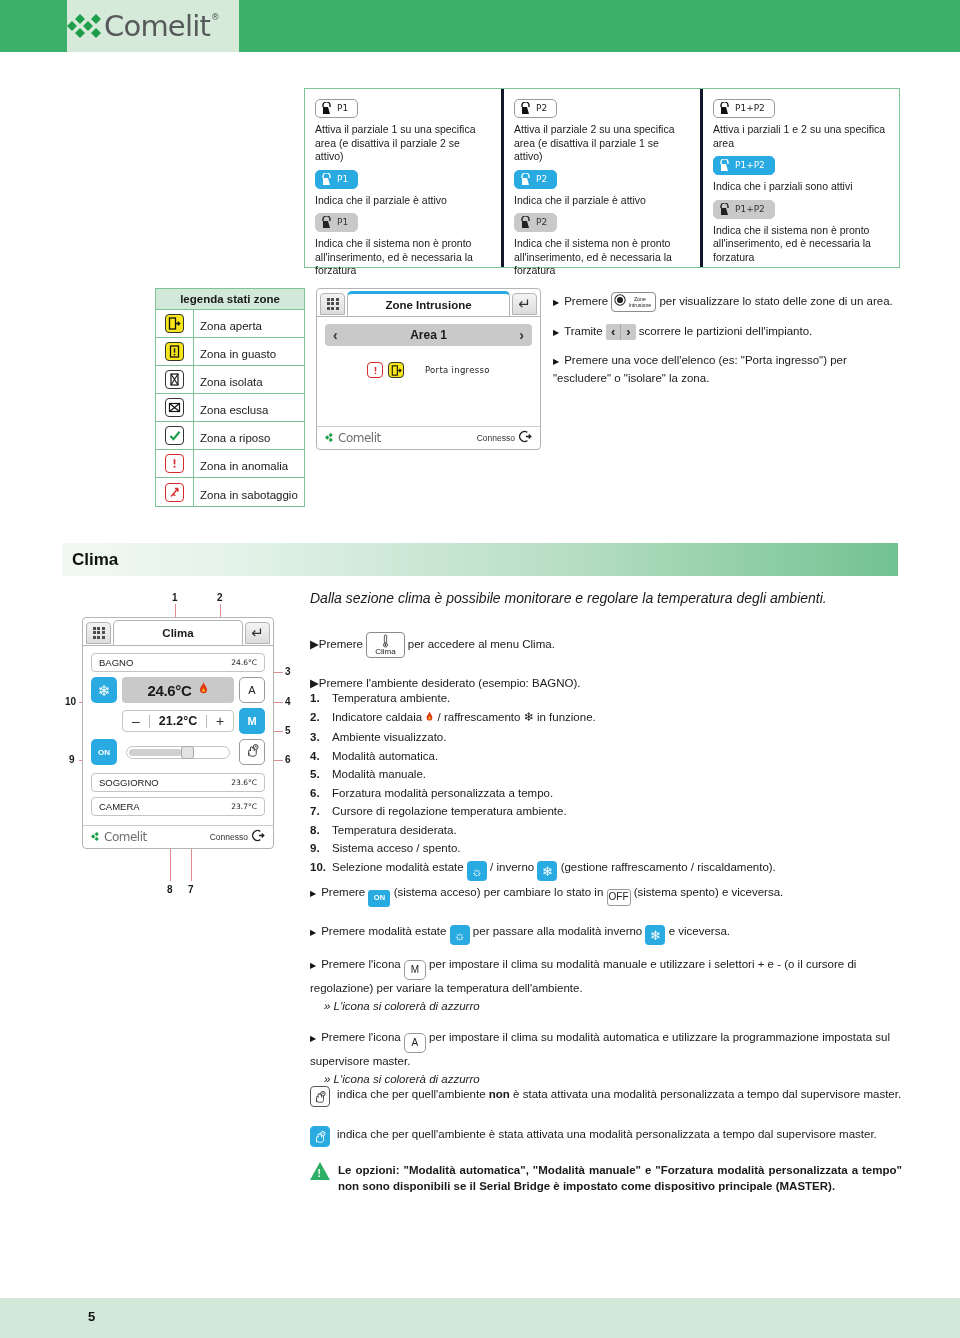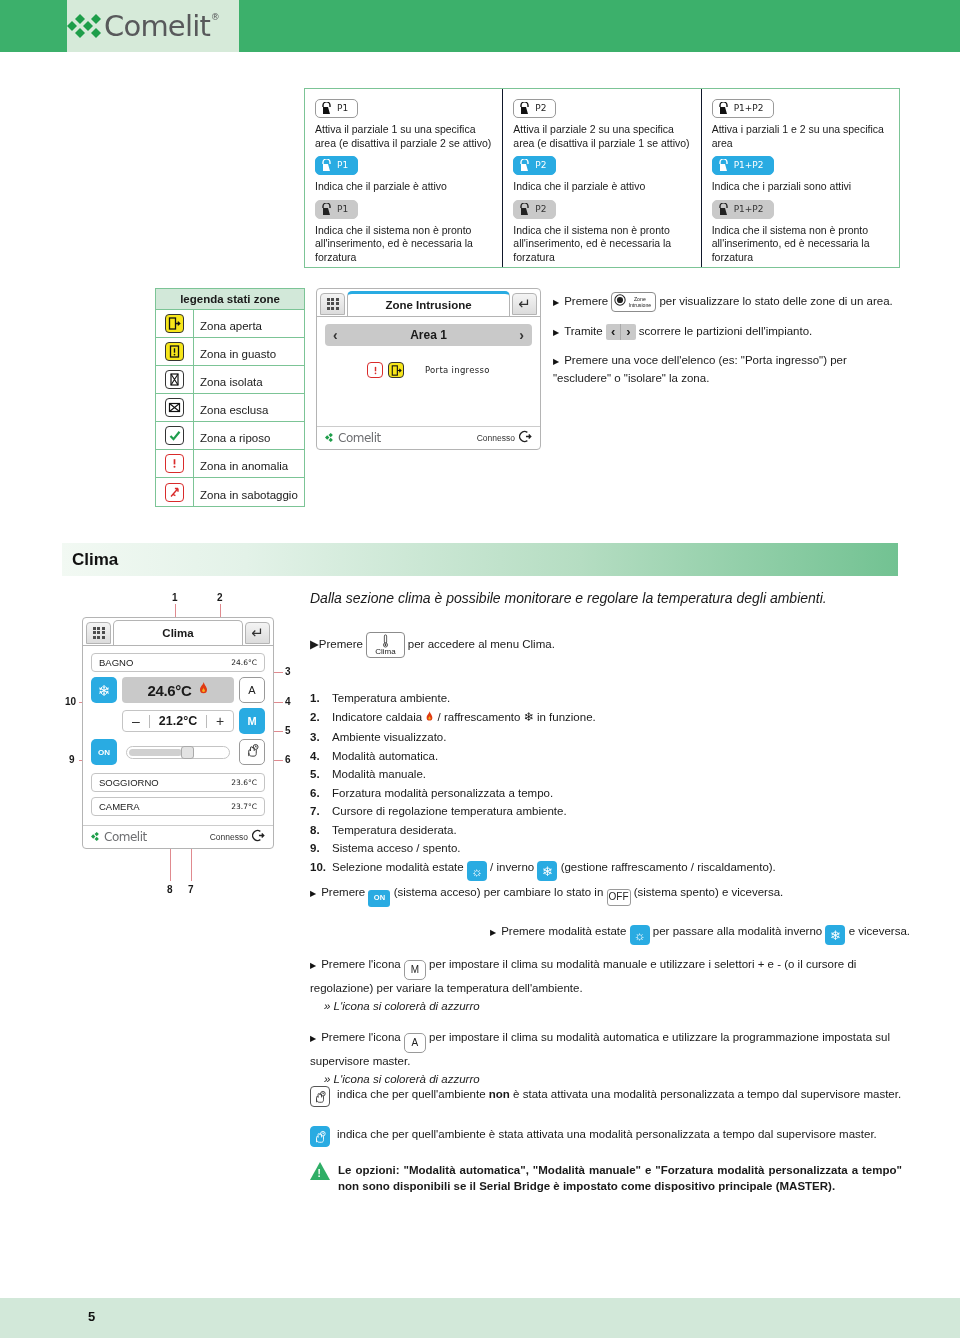--- a/index.html
+++ b/index.html
@@ -16,21 +16,21 @@
   .hdr { position: absolute; left: 0; top: 0; width: 960px; height: 52px; background: #3cb06b; }
   .hdr-logo-bg { position: absolute; left: 67px; top: 0; width: 172px; height: 52px; background: #d6ead9; }
   .logo { position: absolute; left: 67px; top: 8px; width: 172px; height: 36px; display: flex; align-items: center; }
   .logo-mark { width: 34px; height: 26px; position: relative; margin-right: 3px; }
   .logo-txt { font-family: "DejaVu Sans", sans-serif; font-size: 29px; font-weight: 400; color: #58595b; letter-spacing: -0.8px; line-height: 1; position: relative; }
   .logo-txt sup { font-size: 9px; position: absolute; top: 1px; right: -9px; }
 
   
   .ptable { position: absolute; left: 304px; top: 88px; width: 596px; height: 180px;
             border: 1px solid #7cc496; background: #fff; display: flex; }
-  .pcol { flex: 1 1 0; padding: 8px 10px 8px 10px; border-right: 1px solid #0f172a; }
+  .pcol { flex: 1 1 0; padding: 8px 10px 8px 10px; border-right: 3px solid #0f172a; }
   .pcol:last-child { border-right: none; }
   .pcol p { font-size: 10.5px; line-height: 13.5px; margin: 3px 0 4px 0; }
 
   .chip { display: inline-flex; align-items: center; gap: 5px; border-radius: 5px; padding: 2px 9px 2px 5px;
           font-size: 9px; font-family: "DejaVu Sans", sans-serif; line-height: 1; margin: 2px 0; }
   .chip.outline { border: 1px solid #9a9a9a; background: #fff; color: #222; }
   .chip.blue { background: #29ABE2; color: #fff; border: 1px solid #29ABE2; }
   .chip.grey { background: #c9c9c9; color: #333; border: 1px solid #c9c9c9; }
   .chip .lk { width: 11px; height: 13px; display: inline-block; }
 
@@ -583,20 +583,23 @@
           <svg width="7" height="14" viewBox="0 0 8 16">
               <rect x="2.7" y="1" width="2.6" height="9.5" rx="1.3" fill="none" stroke="#333" stroke-width="0.9"></rect>
               <circle cx="4" cy="12.5" r="2.4" fill="none" stroke="#333" stroke-width="0.9"></circle>
               <circle cx="4" cy="12.5" r="1.1" fill="#333"></circle>
             </svg>
         </span>
         <span style="font-size:8px;">Clima</span>
       </span>
       <span>per accedere al menu Clima.</span>
     </div>
+    <div>
+      <span class="tri">▶</span><span>Premere l'ambiente desiderato (esempio: BAGNO).</span>
+    </div>
   </div>
 
   <div class="nlist" style="left:310px; top:690px; width:600px;">
     <div class="li">
         <span class="n">1.</span>
         <span>Temperatura ambiente.</span>
       </div>
     <div class="li">
       <span class="n">2.</span>
       <span>
@@ -663,21 +666,21 @@
       <span class="sqbtn blue" style="display:inline-flex; width:22px; height:17px; vertical-align:-4px; border-radius:3px;">
         <span style="font-size:7.5px; font-weight:bold;">ON</span>
       </span>
       <span>(sistema acceso) per cambiare lo stato in</span>
       <span class="sqbtn white" style="display:inline-flex; width:24px; height:17px; vertical-align:-4px; border-radius:3px;">
         <span style="font-size:10px;">OFF</span>
       </span>
       <span>(sistema spento) e viceversa.</span>
     </div>
 
-    <div class="bl" style="text-align:right;">
+    <div class="bl" style="">
       <span class="tri">▶</span><span>Premere modalità estate</span>
       <span class="sqbtn blue" style="display:inline-flex; width:20px; height:20px; vertical-align:-5px; border-radius:4px;">
         <span class="sun" style="font-size:13px;">☼</span>
       </span>
       <span>per passare alla modalità inverno</span>
       <span class="sqbtn blue" style="display:inline-flex; width:20px; height:20px; vertical-align:-5px; border-radius:4px;">
         <span class="snow" style="font-size:13px;">❄</span>
       </span>
       <span>e viceversa.</span>
     </div>

